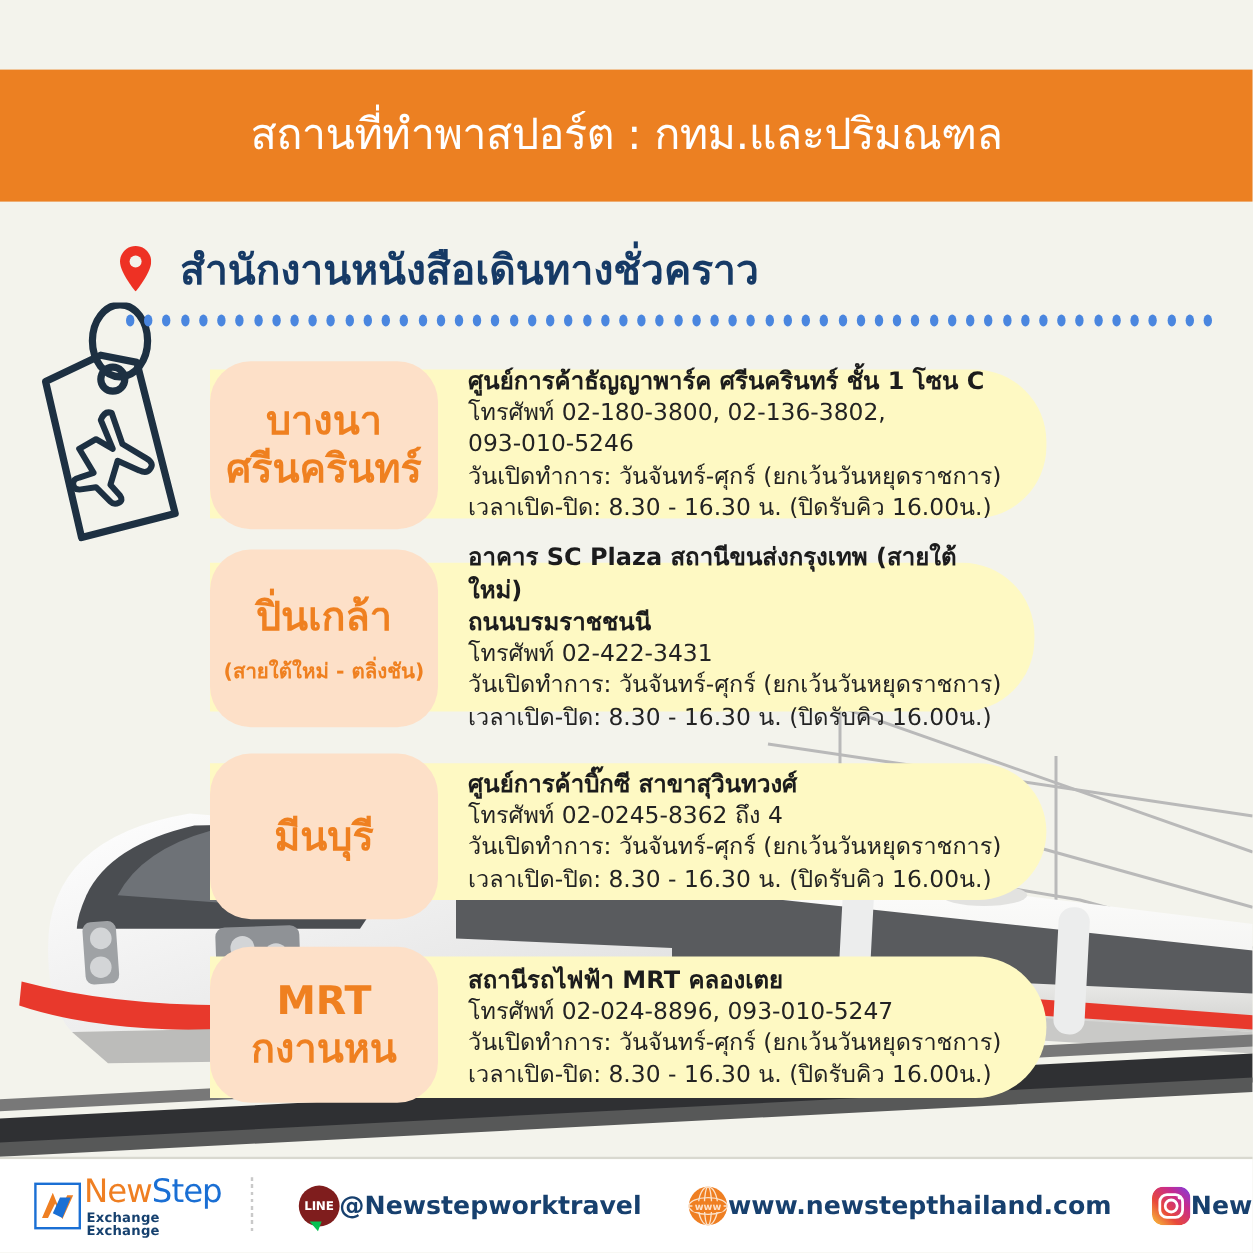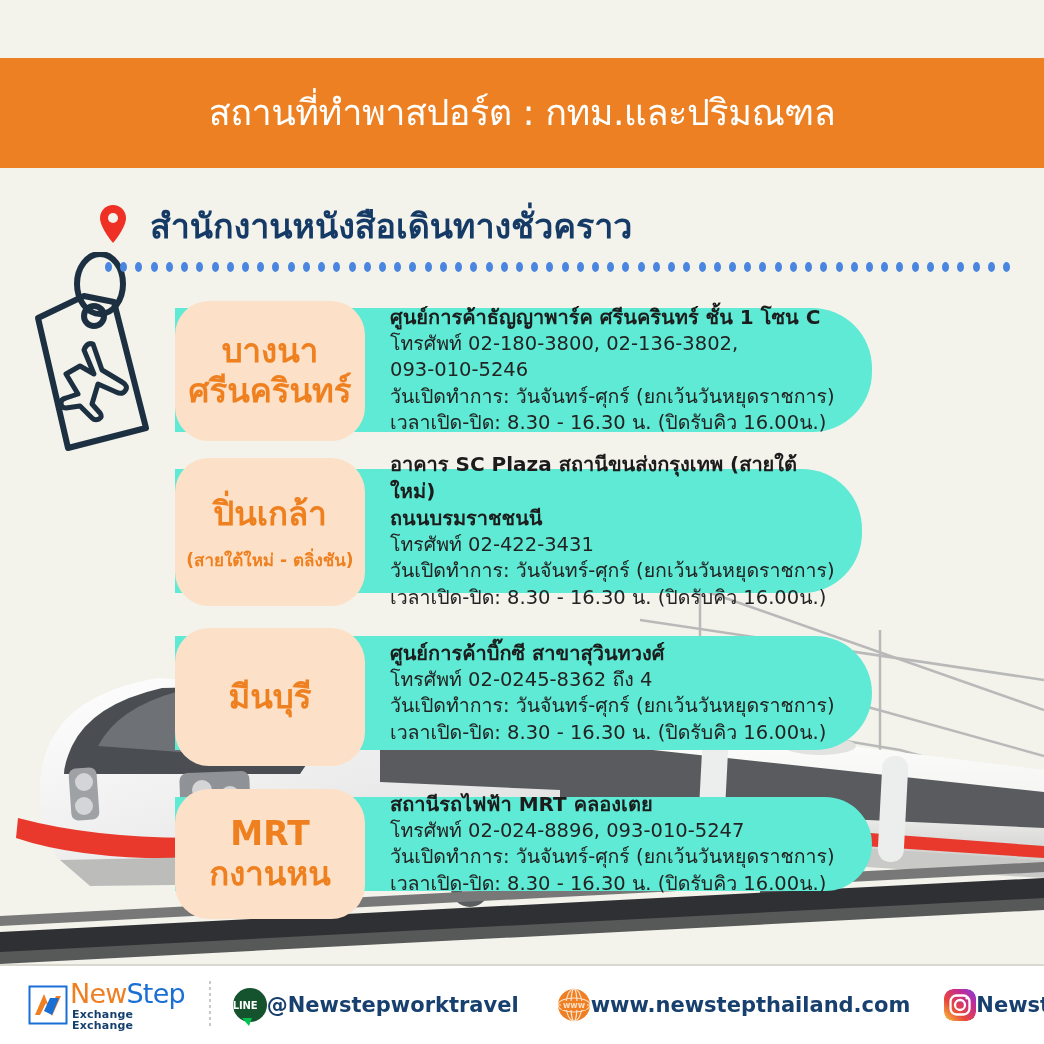--- a/index.html
+++ b/index.html
@@ -102,21 +102,21 @@
 
   
   .cards { position: absolute; left: 0; top: 0; width: 1044px; height: 1044px; z-index: 20; }
 
   .card { position: absolute; }
 
   .card-bar {
     position: absolute;
     left: 175px;
     border-radius: 0 60px 60px 0;
-    background: #5eead4;
+    background: #fef9c3;
     padding: 16px 24px 16px 215px;
     display: flex;
     flex-direction: column;
     justify-content: center;
   }
 
   .card-label {
     position: absolute;
     left: 175px;
     width: 190px;
@@ -159,21 +159,21 @@
     line-height: 1.34;
   }
 
   
   #card-1 .card-bar   { top: 308px;  height: 124px; }
   #card-1 .card-label { top: 301px;  height: 140px; }
   #card-2 .card-bar   { top: 469px;  height: 124px; }
   #card-2 .card-label { top: 458px;  height: 148px; }
   #card-3 .card-bar   { top: 636px;  height: 114px; }
   #card-3 .card-label { top: 628px;  height: 138px; }
-  #card-4 .card-bar   { top: 797px;  height: 94px; }
+  #card-4 .card-bar   { top: 797px;  height: 118px; }
   #card-4 .card-label { top: 789px;  height: 130px; }
 
   #card-1 .card-bar { width: 697px; }
   #card-2 .card-bar { width: 687px; }
   #card-3 .card-bar { width: 697px; }
   #card-4 .card-bar { width: 697px; }
 
   
   .footer-rule {
     position: absolute;
@@ -215,24 +215,24 @@
   .fdiv {
     width: 2px;
     height: 48px;
     margin: 0 22px 0 24px;
     background: repeating-linear-gradient(to bottom, #c9c9c9 0 3px, transparent 3px 6px);
     flex: none;
   }
 
   .line-badge {
     width: 34px; height: 34px; flex: none;
-    background: #14532d;
+    background: #7f1d1d;
     border-radius: 50%;
     position: relative;
-    display: flex; align-items: center; justify-content: flex-start;
+    display: flex; align-items: center; justify-content: center; margin-left: 16px;
   }
   .line-badge::after {
     content: "";
     position: absolute;
     bottom: -4px; left: 9px;
     width: 0; height: 0;
     border-left: 7px solid transparent;
     border-right: 3px solid transparent;
     border-top: 8px solid #06c152;
   }

